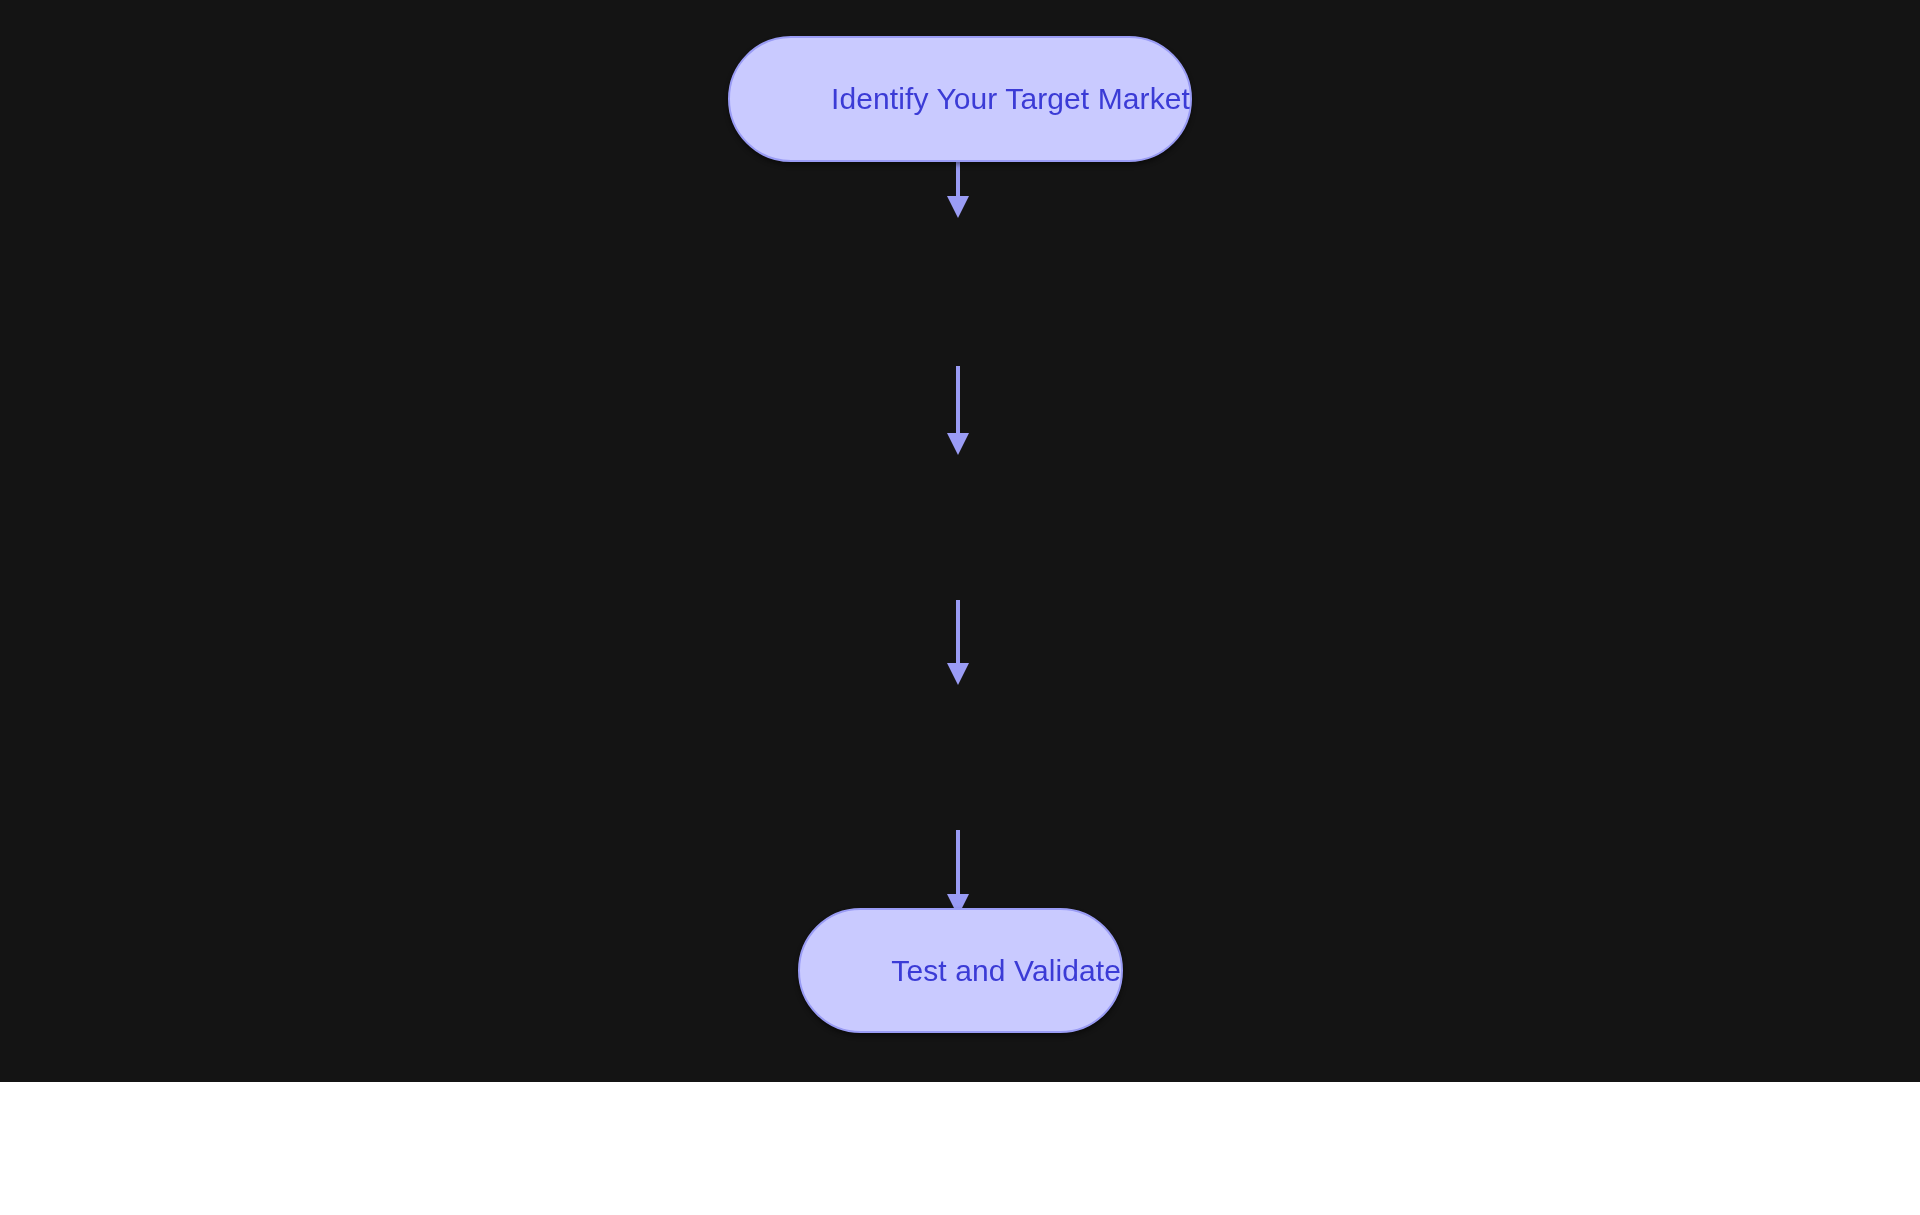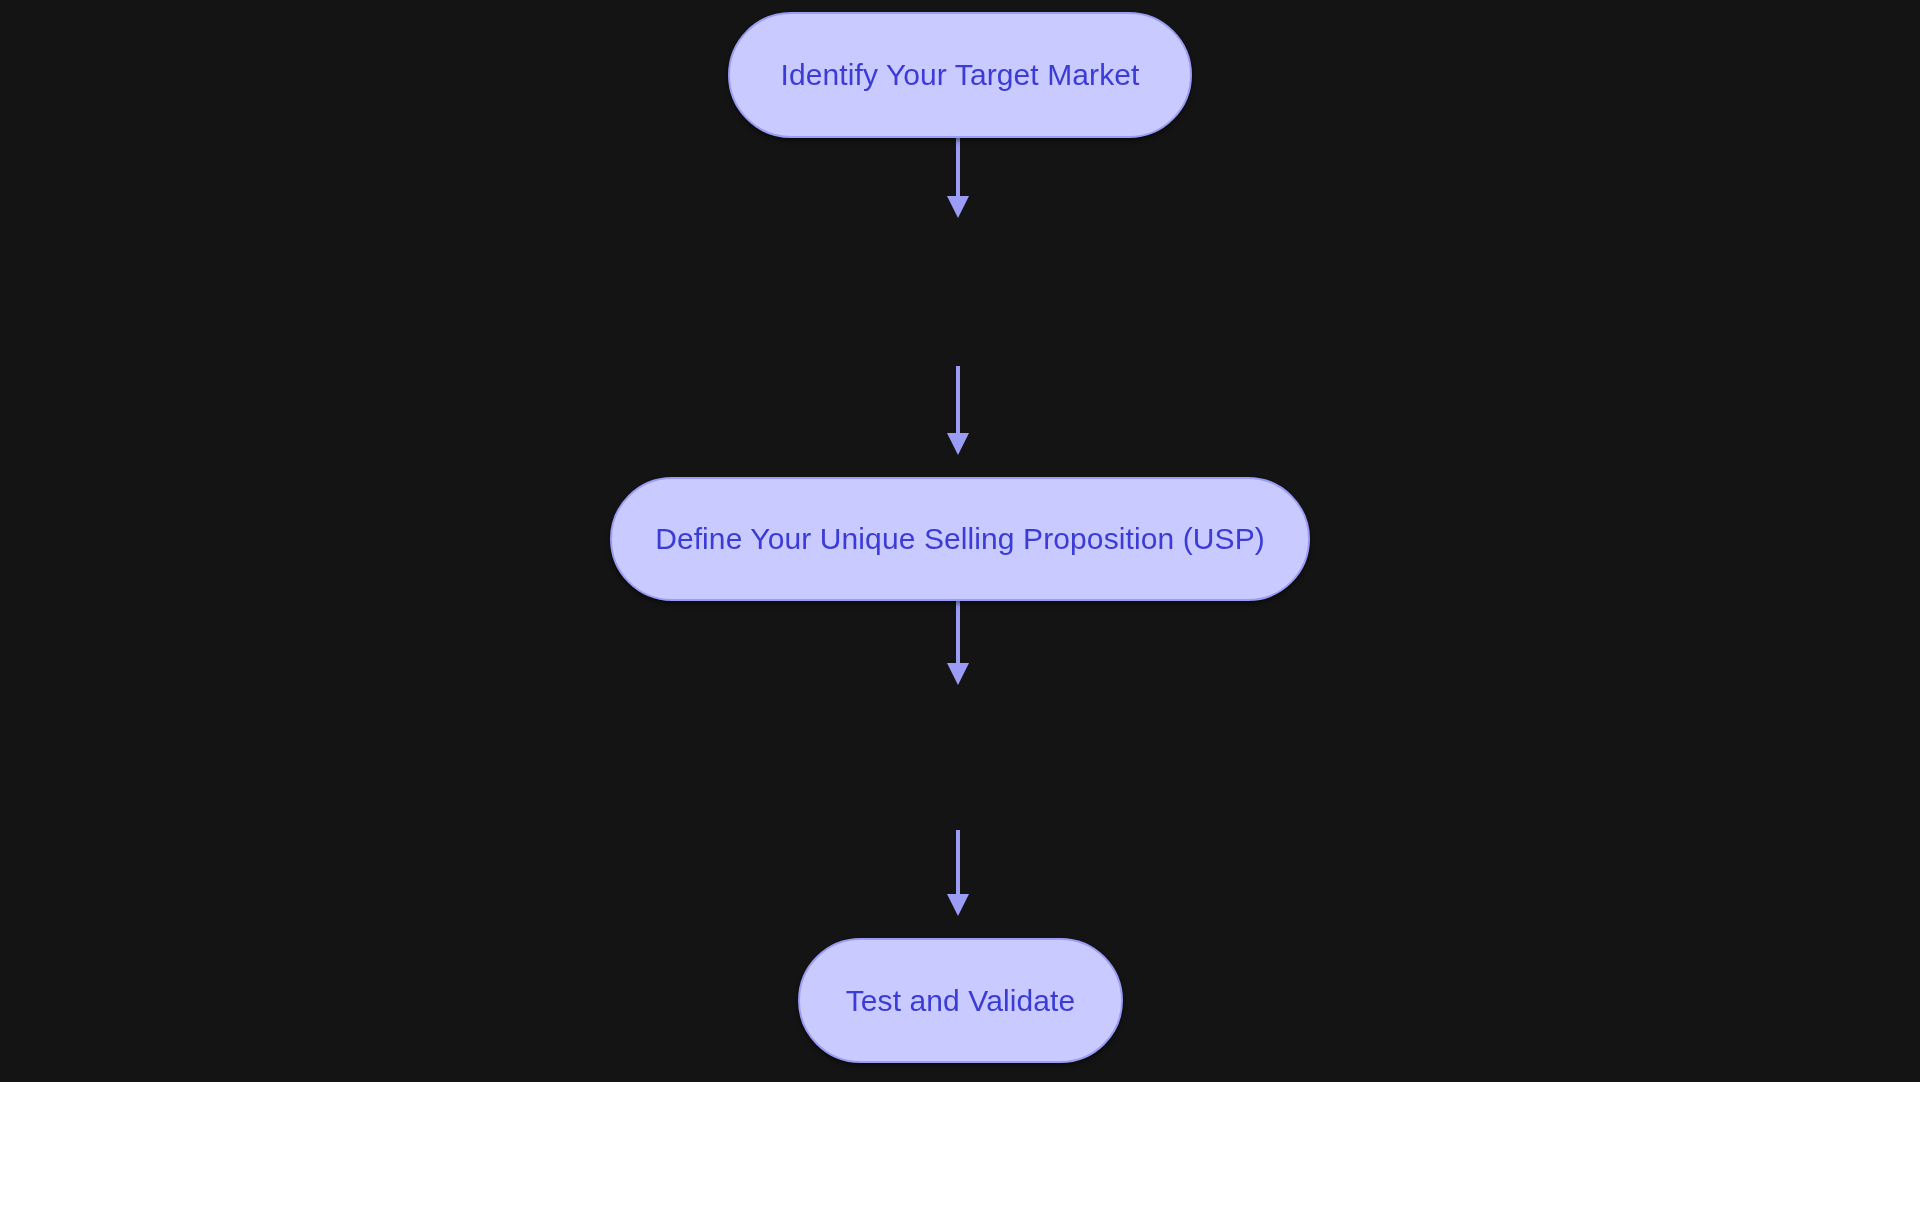--- a/index.html
+++ b/index.html
@@ -35,22 +35,23 @@
     height: 1082px;
   }
   .node {
     position: absolute;
     box-sizing: border-box;
     background: #c9caff;
     border: 2px solid #9a9cf5;
     border-radius: 999px;
     display: flex;
     align-items: center;
-    justify-content: center;
+    justify-content: flex-end;
     box-shadow: 0 3px 5px rgba(0,0,0,0.45);
+    margin-top: 24px;
   }
   .node-label {
     color: #3b3bd6;
     font-family: "Liberation Sans", sans-serif;
     font-size: 30px;
     font-weight: 400;
     letter-spacing: 0.1px;
     white-space: nowrap;
     line-height: 1;
   }
@@ -95,26 +96,23 @@
       <div class="arrowhead" style="left:947px; top:663px;"></div>
 
       <div class="connector" style="left:956px; top:830px; height:64px;"></div>
       <div class="arrowhead" style="left:947px; top:894px;"></div>
 
       <div class="node" style="left:728px; top:12px; width:464px; height:126px;">
         <span class="node-label">Identify Your Target Market</span>
       </div>
 
 
-      <div class="node" style="left:610px; top:477px; width:700px; height:124px;">
-        <span class="node-label">Define Your Unique Selling Proposition (USP)</span>
-      </div>
 
 
-      <div class="node" style="left:798px; top:938px; width:325px; height:125px;">
+      <div class="node" style="left:798px; top:884px; width:325px; height:125px;">
         <span class="node-label">Test and Validate</span>
       </div>
 
     </div>
   </div>
 
   <div id="footer-bar">
     
   </div>
 

